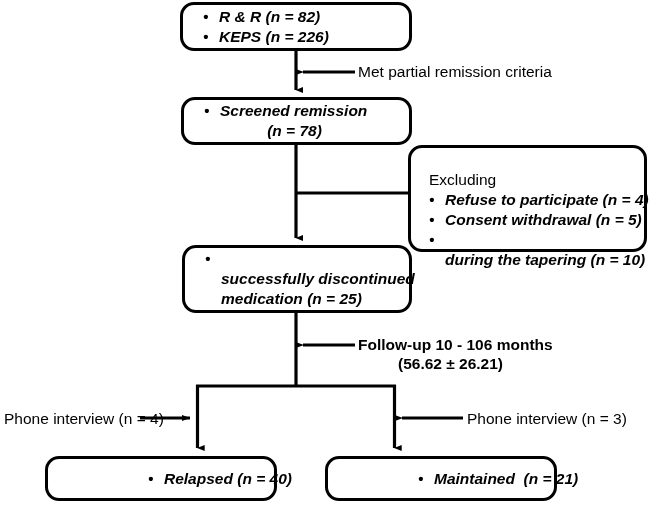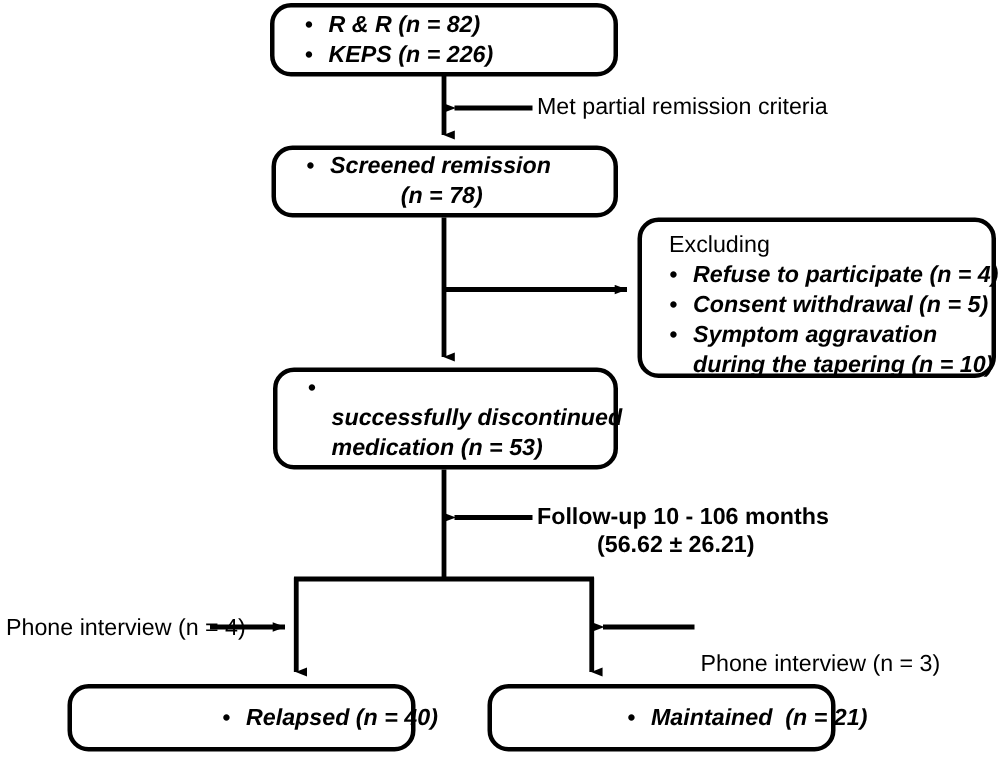--- a/index.html
+++ b/index.html
@@ -130,59 +130,58 @@
   <div class="box" style="left:181px; top:97px; width:231px; height:48px; padding-left:10px;">
     <div class="box-line">
       <span class="bullet">•</span>
       <span class="box-text">Screened remission</span>
     </div>
     <div class="box-line" style="justify-content:center; padding-right:14px;text-align:center;">
       <span class="box-text">(n = 78)</span>
     </div>
   </div>
 
-  <div class="box" style="left:425px; top:145px; width:239px; height:107px; padding-left:8px; justify-content:flex-start; padding-top:6px;">
+  <div class="box" style="left:408px; top:145px; width:239px; height:107px; padding-left:8px; justify-content:flex-start; padding-top:22px;">
     <div class="plainline">Excluding</div>
     <div class="box-line">
       <span class="bullet">•</span>
       <span class="box-text">Refuse to participate (n = 4)</span>
     </div>
     <div class="box-line">
       <span class="bullet">•</span>
       <span class="box-text">Consent withdrawal (n = 5)</span>
     </div>
     <div class="box-line">
       <span class="bullet">•</span>
-      <span class="box-text">Symptom aggravation</span>
     </div>
     <div class="box-line">
       <span class="bullet spacer"></span>
       <span class="box-text">during the tapering (n = 10)</span>
     </div>
   </div>
 
   <div class="box" style="left:182px; top:245px; width:230px; height:68px; padding-left:10px;">
     <div class="box-line">
       <span class="bullet">•</span>
     </div>
     <div class="box-line">
       <span class="bullet spacer"></span>
       <span class="box-text">successfully discontinued</span>
     </div>
     <div class="box-line">
       <span class="bullet spacer"></span>
-      <span class="box-text">medication (n = 53)</span>
+      <span class="box-text">medication (n = 25)</span>
     </div>
   </div>
 
   <div class="label bold" style="left:358px; top:335px;">Follow-up 10 - 106 months</div>
   <div class="label bold" style="left:398px; top:354px;">(56.62 ± 26.21)</div>
 
   <div class="label" style="left:4px; top:409px;">Phone interview (n = 4)</div>
-  <div class="label" style="left:467px; top:409px;margin-top:24px;">Phone interview (n = 3)</div>
+  <div class="label" style="left:467px; top:409px;">Phone interview (n = 3)</div>
 
   <div class="box" style="left:45px; top:456px; width:232px; height:45px; padding-left:22px;">
     <div class="box-line" style="padding-left:68px;">
       <span class="bullet">•</span>
       <span class="box-text">Relapsed (n = 40)</span>
     </div>
   </div>
 
   <div class="box" style="left:325px; top:456px; width:232px; height:45px; padding-left:22px;">
     <div class="box-line" style="padding-left:58px;">

